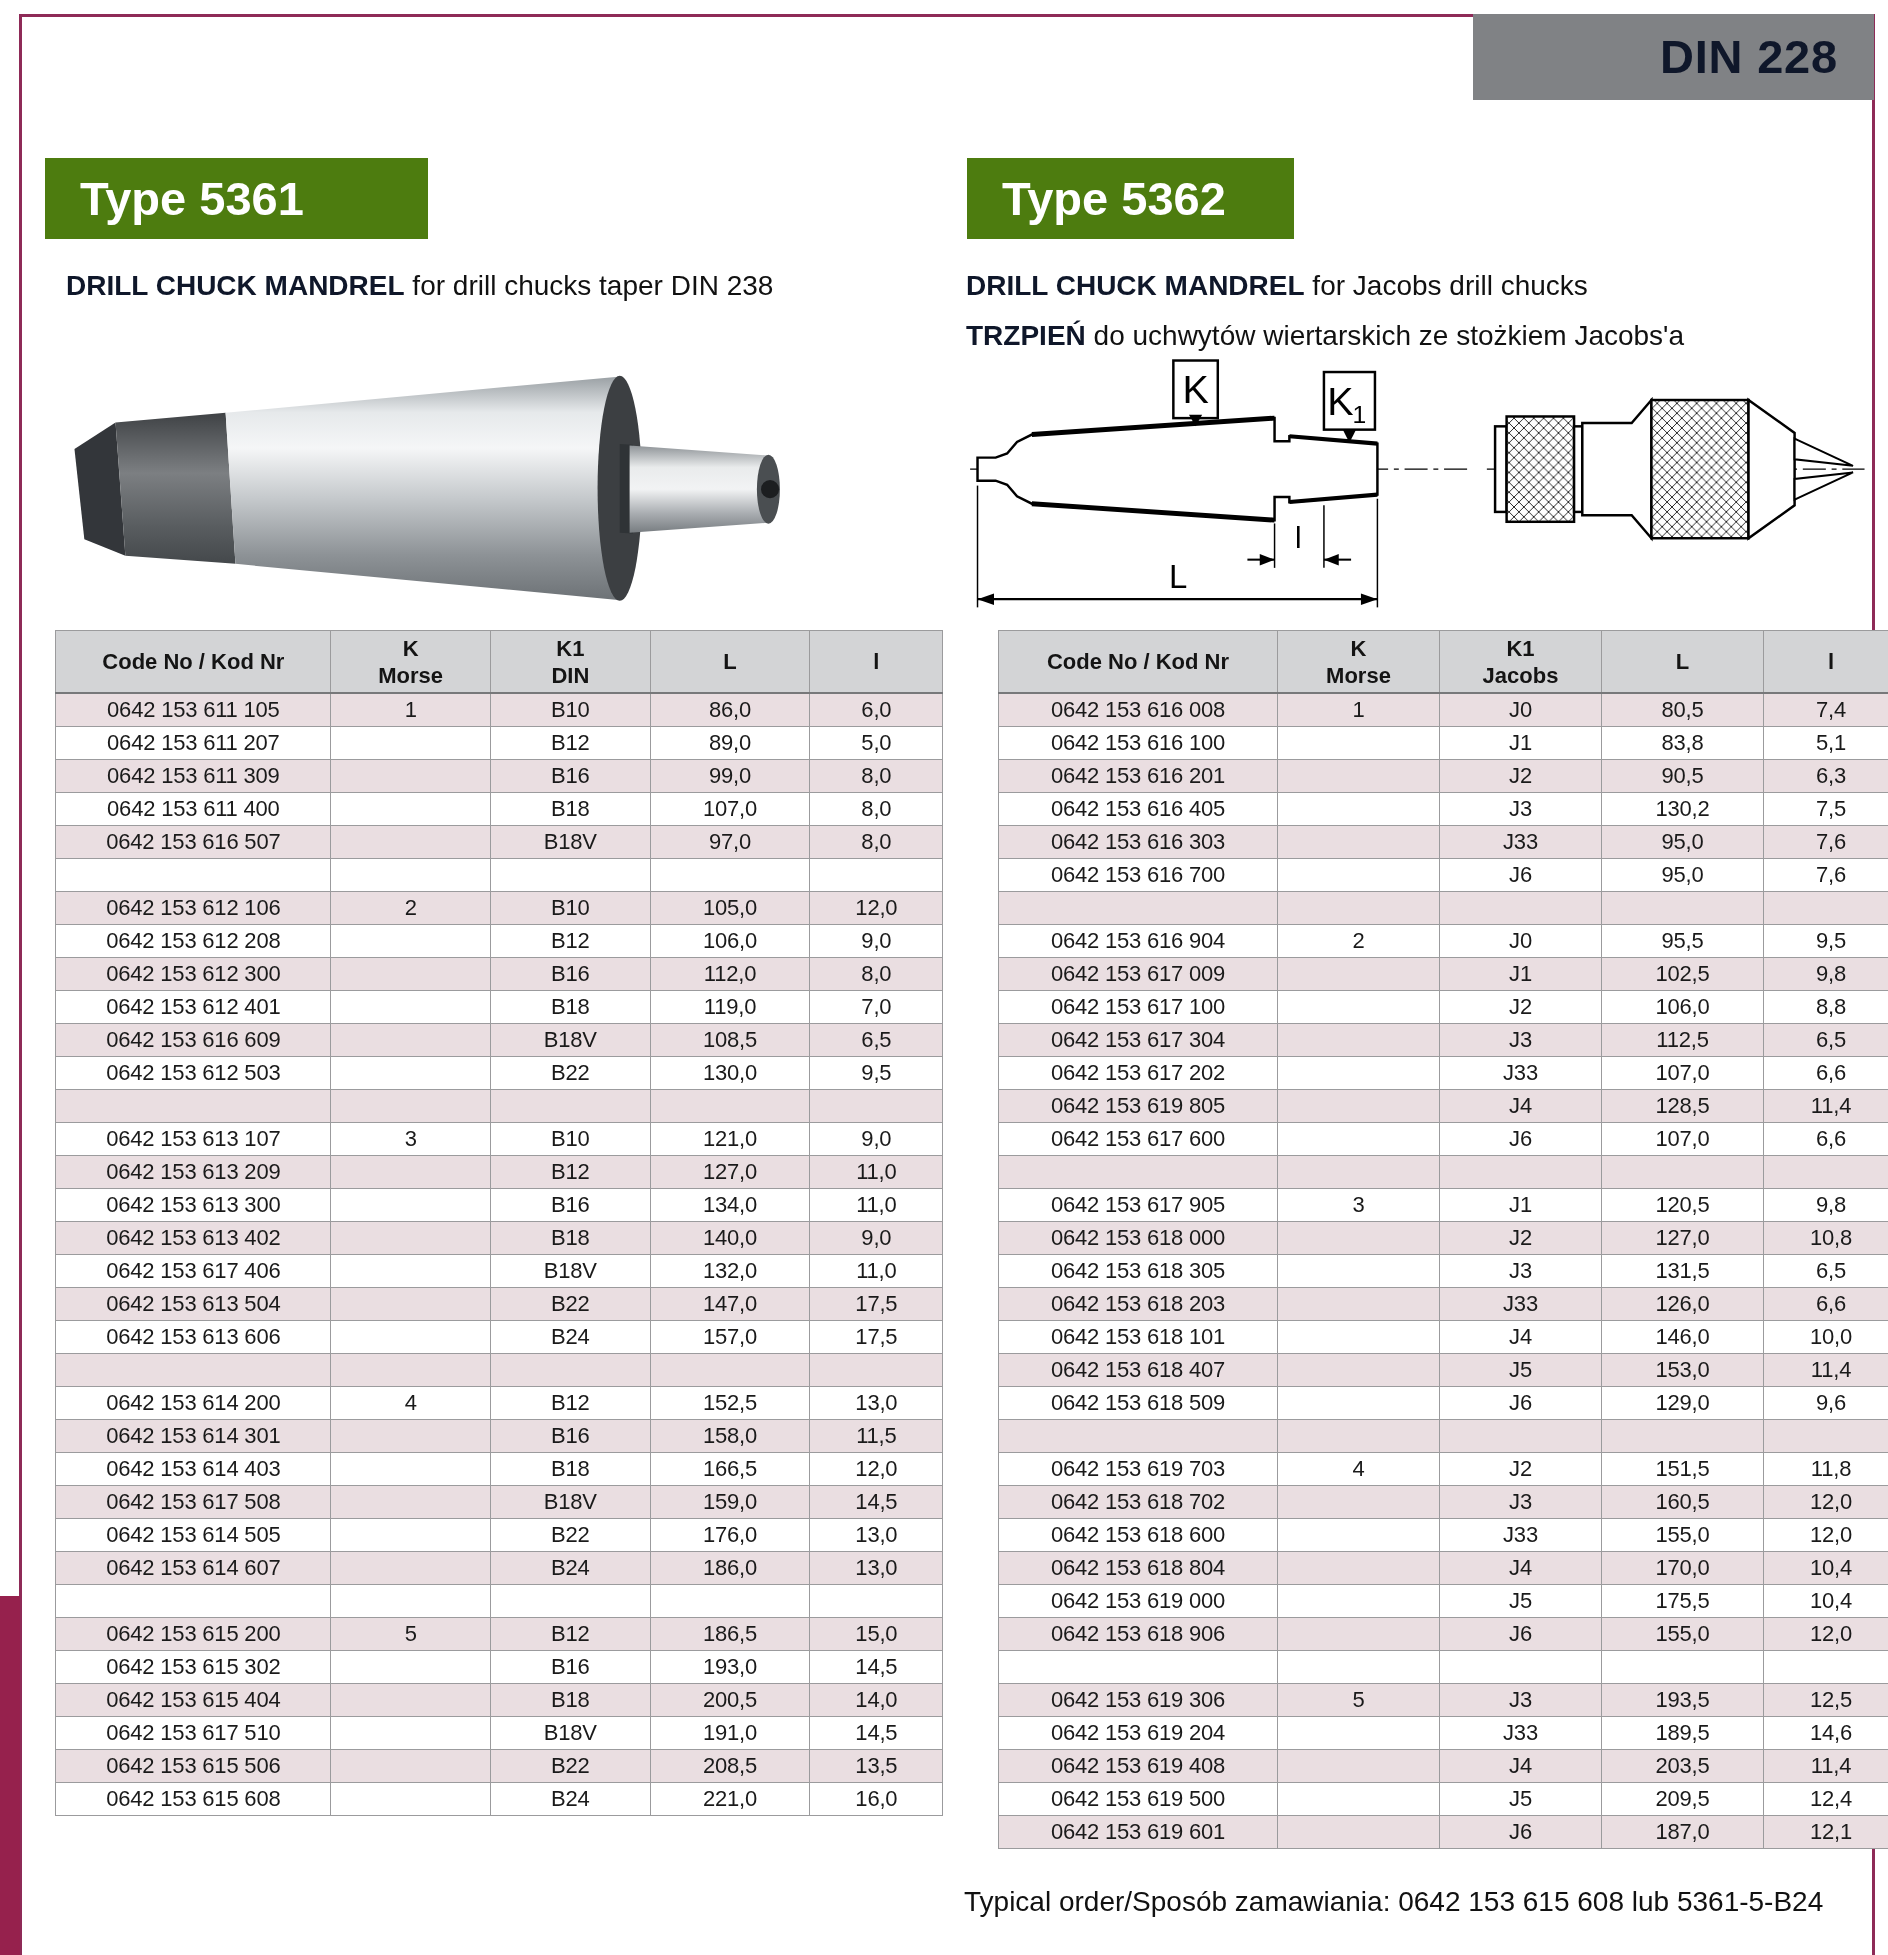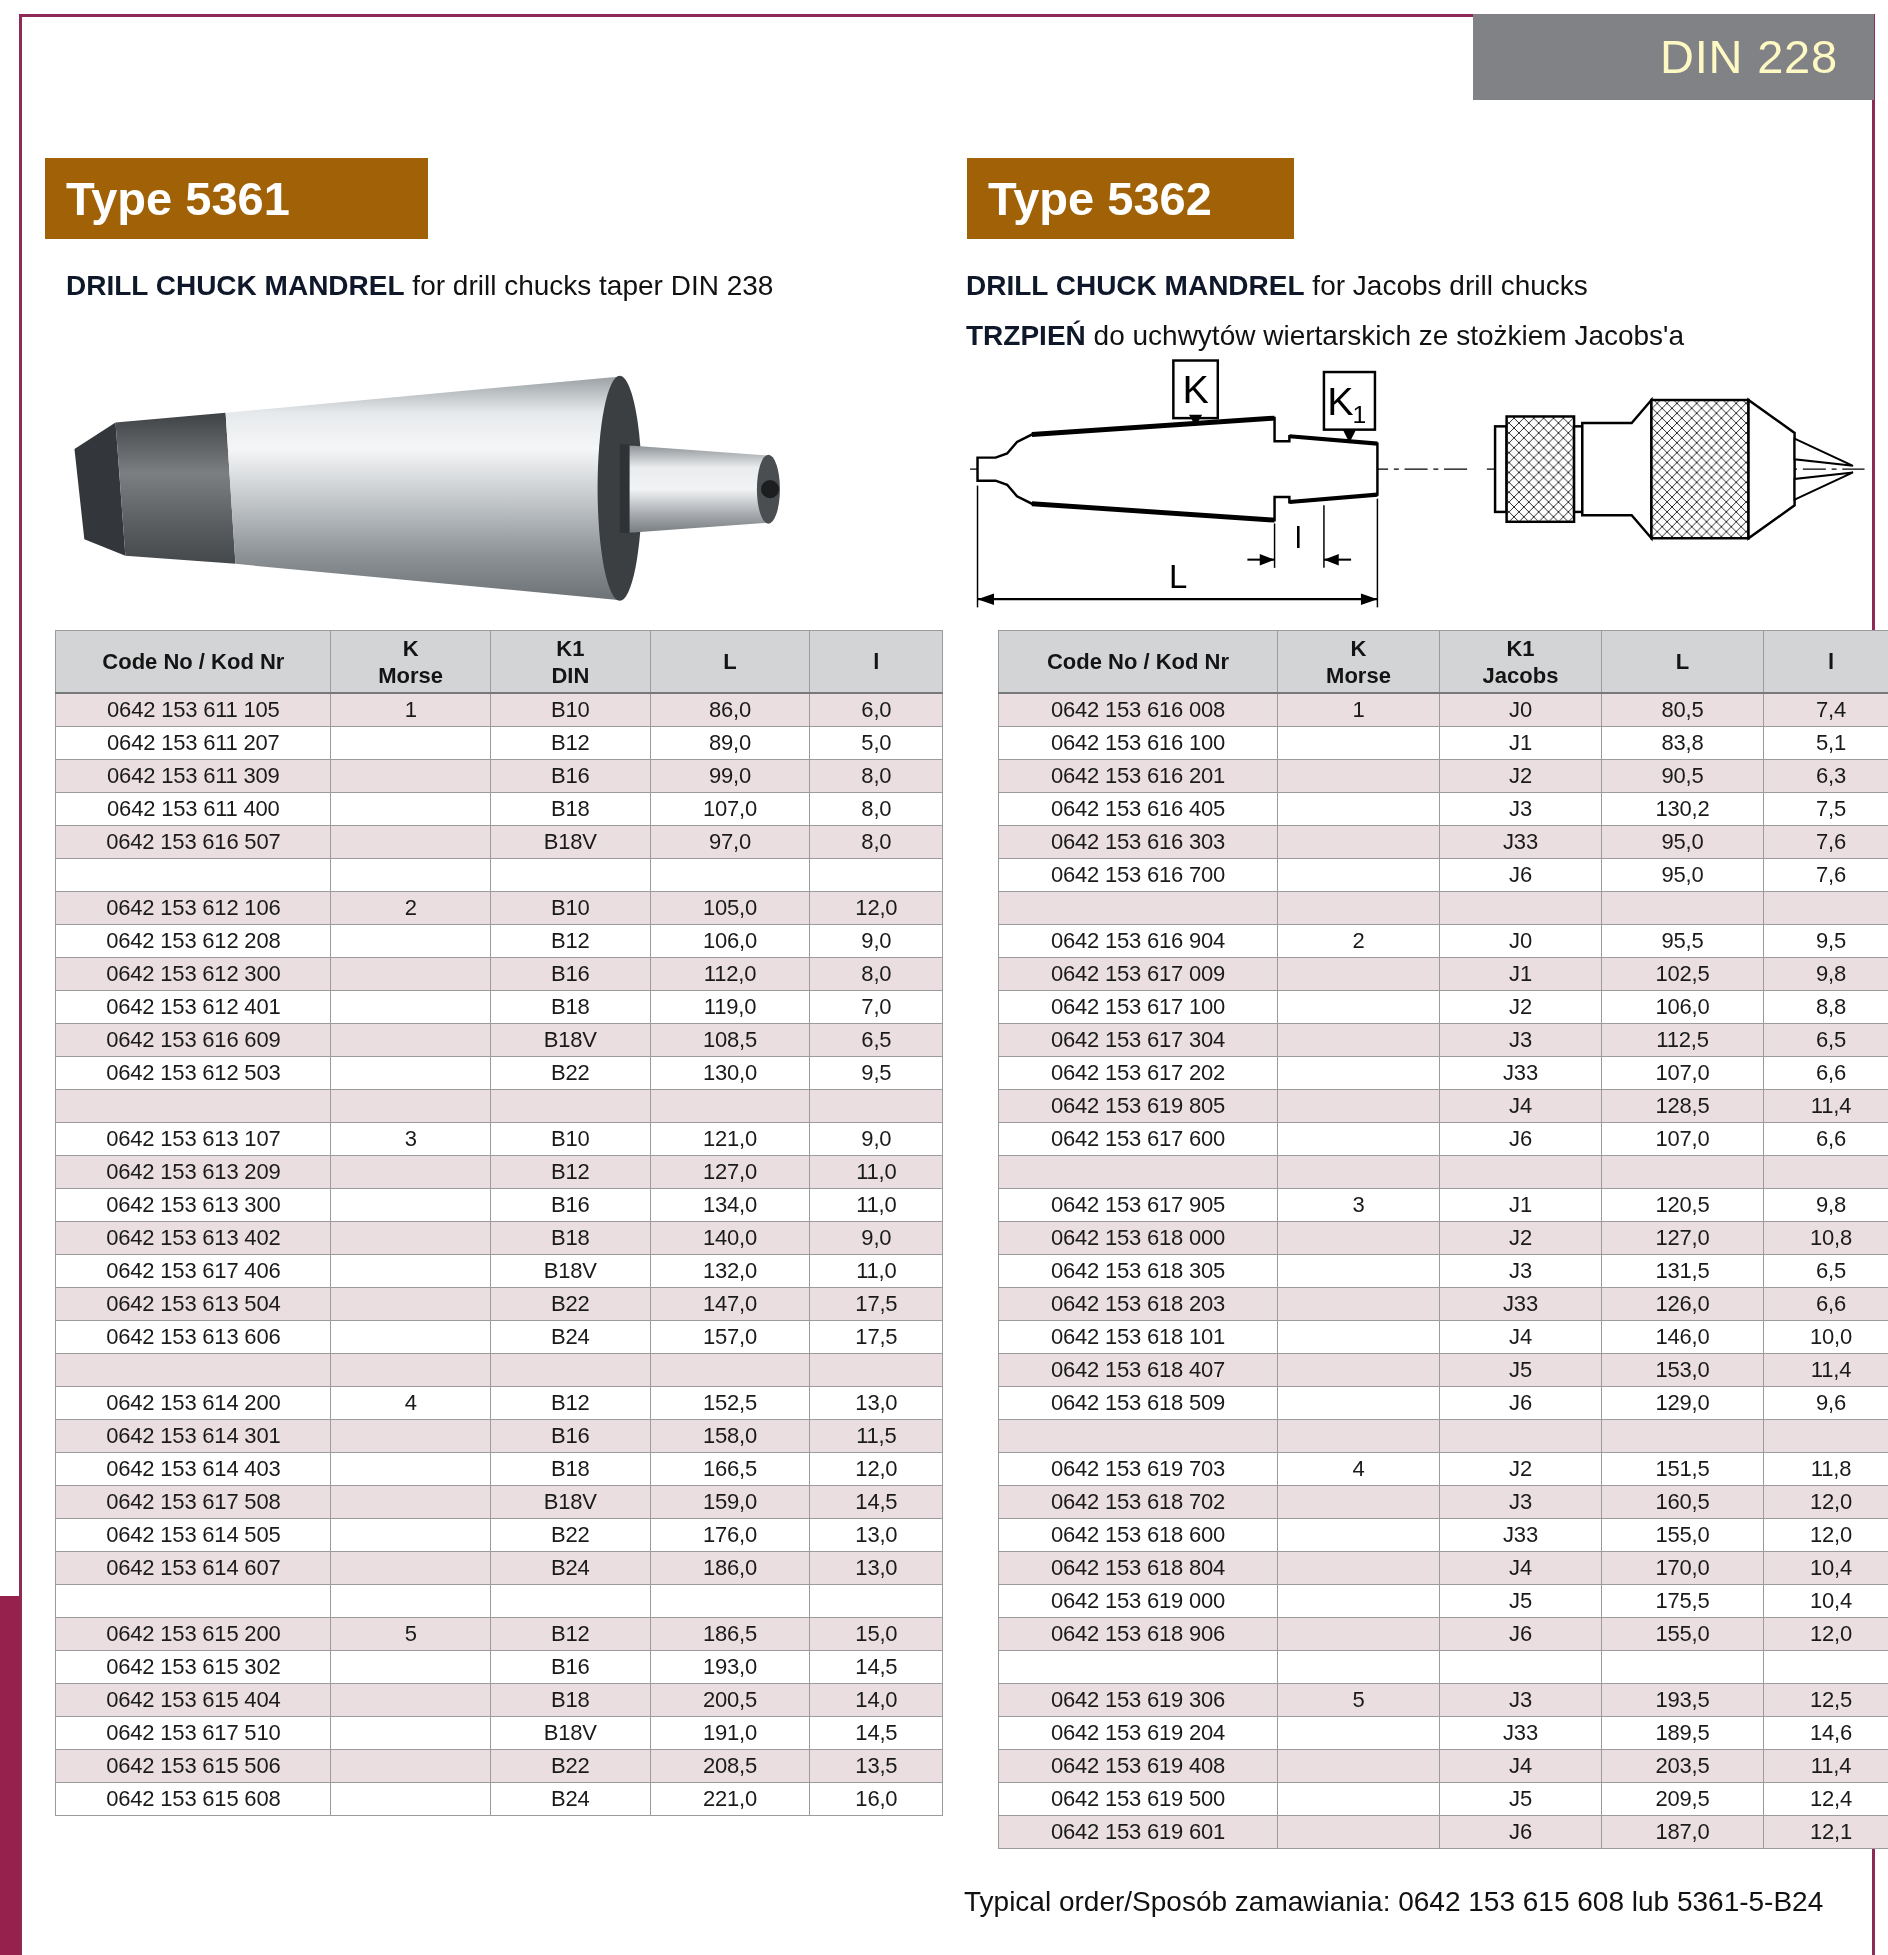--- a/index.html
+++ b/index.html
@@ -8,28 +8,28 @@
     font-family:"Liberation Sans", sans-serif; overflow:hidden;
   }
   .border-line { position:absolute; background:#8e2a57; }
   #border-top  { left:19px; top:14px; width:1855px; height:2.5px; }
   #border-left { left:19px; top:14px; width:2.5px; height:1942px; }
   #border-right{ left:1872px; top:14px; width:2.5px; height:1942px; }
   #edge-tab { position:absolute; left:0; top:1596px; width:20px; height:359px; background:#96214d; }
 
   #din-badge {
     position:absolute; left:1473px; top:14px; width:401px; height:86px;
-    background:#808285; color:#fef9c3; font-size:47px; font-weight:normal;
+    background:#808285; color:#0f172a; font-size:47px; font-weight:bold;
     line-height:86px; text-align:right; padding-right:36px; box-sizing:border-box;
     letter-spacing:0.8px;
   }
   .type-box {
-    position:absolute; top:158px; height:81px; background:#a16207;
+    position:absolute; top:158px; height:81px; background:#4d7c0f;
     color:#ffffff; font-size:47px; font-weight:bold; line-height:81px;
-    padding-left:21px; box-sizing:border-box;
+    padding-left:35px; box-sizing:border-box;
   }
   #type-box-5361 { left:45px;  width:383px; }
   #type-box-5362 { left:967px; width:327px; }
 
   .desc { position:absolute; top:270px; font-size:28px; color:#111111; }
   #desc-5361 { left:66px;  width:855px; }
   #desc-5362 { left:966px; width:888px; }
   .desc .line { margin-bottom:18px; white-space:nowrap; }
   .desc .accent { color:#0f172a; font-weight:bold; }
 

